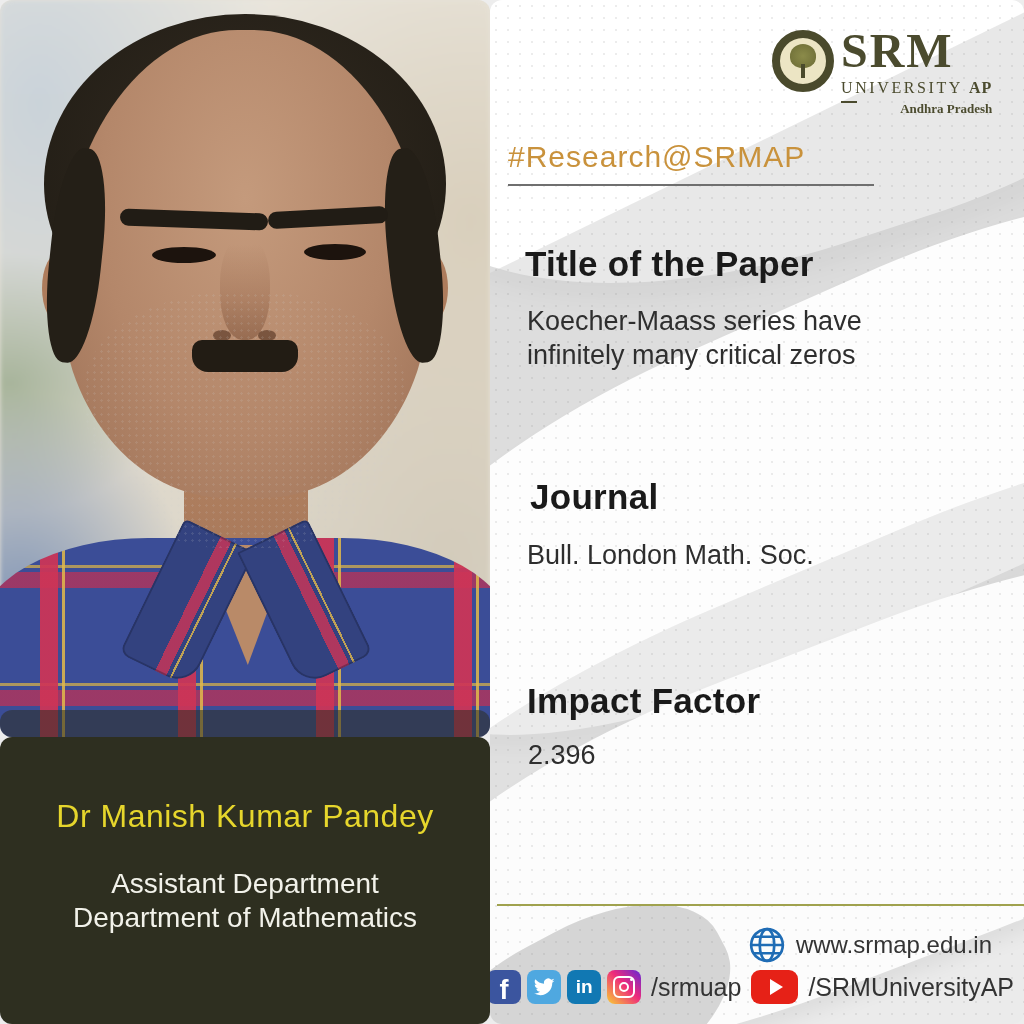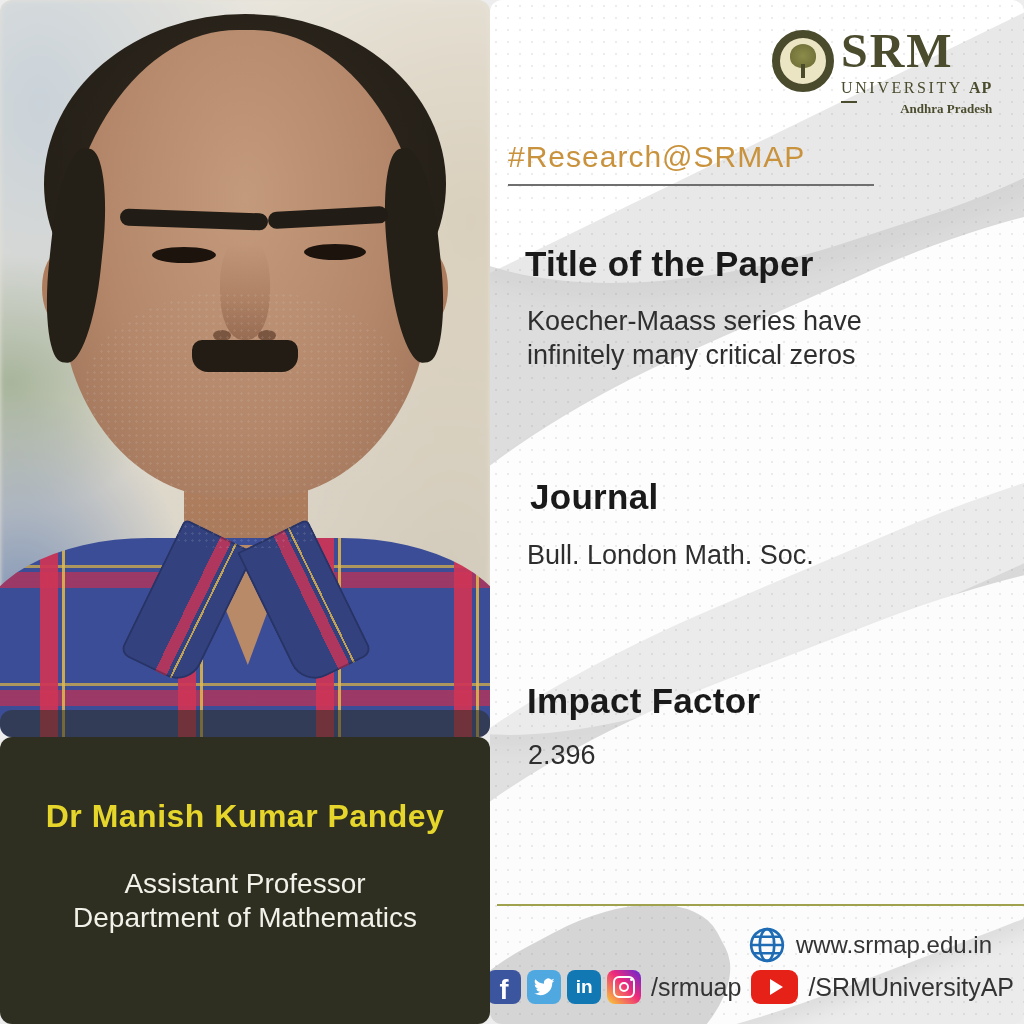--- a/index.html
+++ b/index.html
@@ -54,21 +54,21 @@
   .nostril-r{left:258px;top:330px;}
   .beard{left:84px;top:292px;width:322px;height:256px;
     background:radial-gradient(ellipse at 50% 45%,#373026 0%,#27211a 70%);
     border-radius:46% 46% 42% 42% / 38% 38% 60% 60%;
     background-image:radial-gradient(rgba(205,205,205,.14) 1px, rgba(0,0,0,0) 1.4px);background-size:7px 7px;}
   .mustache{left:192px;top:340px;width:106px;height:32px;background:#221c14;border-radius:10px 10px 16px 16px;}
   .overlay-strip{left:0;top:710px;width:490px;height:27px;background:rgba(46,47,32,.55);}
 
   
   .info-panel{left:0;top:737px;width:490px;height:287px;background:#2e2f20;}
-  .profile-name{left:0;top:798px;width:490px;text-align:center;color:#e6d62c;font-size:32px;font-weight:bold;letter-spacing:.5px;}
+  .profile-name{left:0;top:798px;width:490px;text-align:center;color:#e6d62c;font-size:32px;font-weight:normal;letter-spacing:.5px;}
   .profile-role{left:0;top:867px;width:490px;text-align:center;color:#f2f2ea;font-size:28px;line-height:34px;}
 
   
   .right-panel{left:490px;top:0;width:534px;height:1024px;background:#ebebeb;overflow:hidden;}
   .decor{position:absolute;pointer-events:none;}
   .wave1{left:-120px;top:-180px;width:900px;height:420px;background:#fff;border-radius:45%;transform:rotate(-18deg);box-shadow:0 18px 28px rgba(0,0,0,.07);}
   .wave2{left:-160px;top:150px;width:880px;height:240px;background:rgba(205,205,205,.45);transform:rotate(-26deg);}
   .wave3{left:-140px;top:300px;width:980px;height:330px;background:#fdfdfd;transform:rotate(-24deg);border-radius:40%;box-shadow:0 14px 22px rgba(0,0,0,.06);}
   .wave4{left:-120px;top:560px;width:960px;height:220px;background:rgba(208,208,208,.4);transform:rotate(-23deg);border-radius:40%;}
   .wave5{left:-140px;top:640px;width:1020px;height:330px;background:#fcfcfc;transform:rotate(-21deg);border-radius:42%;box-shadow:0 12px 20px rgba(0,0,0,.06);}
@@ -147,21 +147,21 @@
     <div class="abs nostril nostril-r"></div>
     <div class="abs beard"></div>
     <div class="abs mustache"></div>
   </div>
 
   <div class="abs overlay-strip"></div>
 
   <div class="abs info-panel"></div>
   <div class="abs profile-name">Dr Manish Kumar Pandey</div>
   <div class="abs profile-role">
-    <div>Assistant Professor</div>
+    <div>Assistant Department</div>
     <div>Department of Mathematics</div>
   </div>
 
   <div class="abs right-panel">
     <div class="decor wave1"></div>
     <div class="decor wave2"></div>
     <div class="decor wave3"></div>
     <div class="decor wave4"></div>
     <div class="decor wave5"></div>
     <div class="decor wave6"></div>

